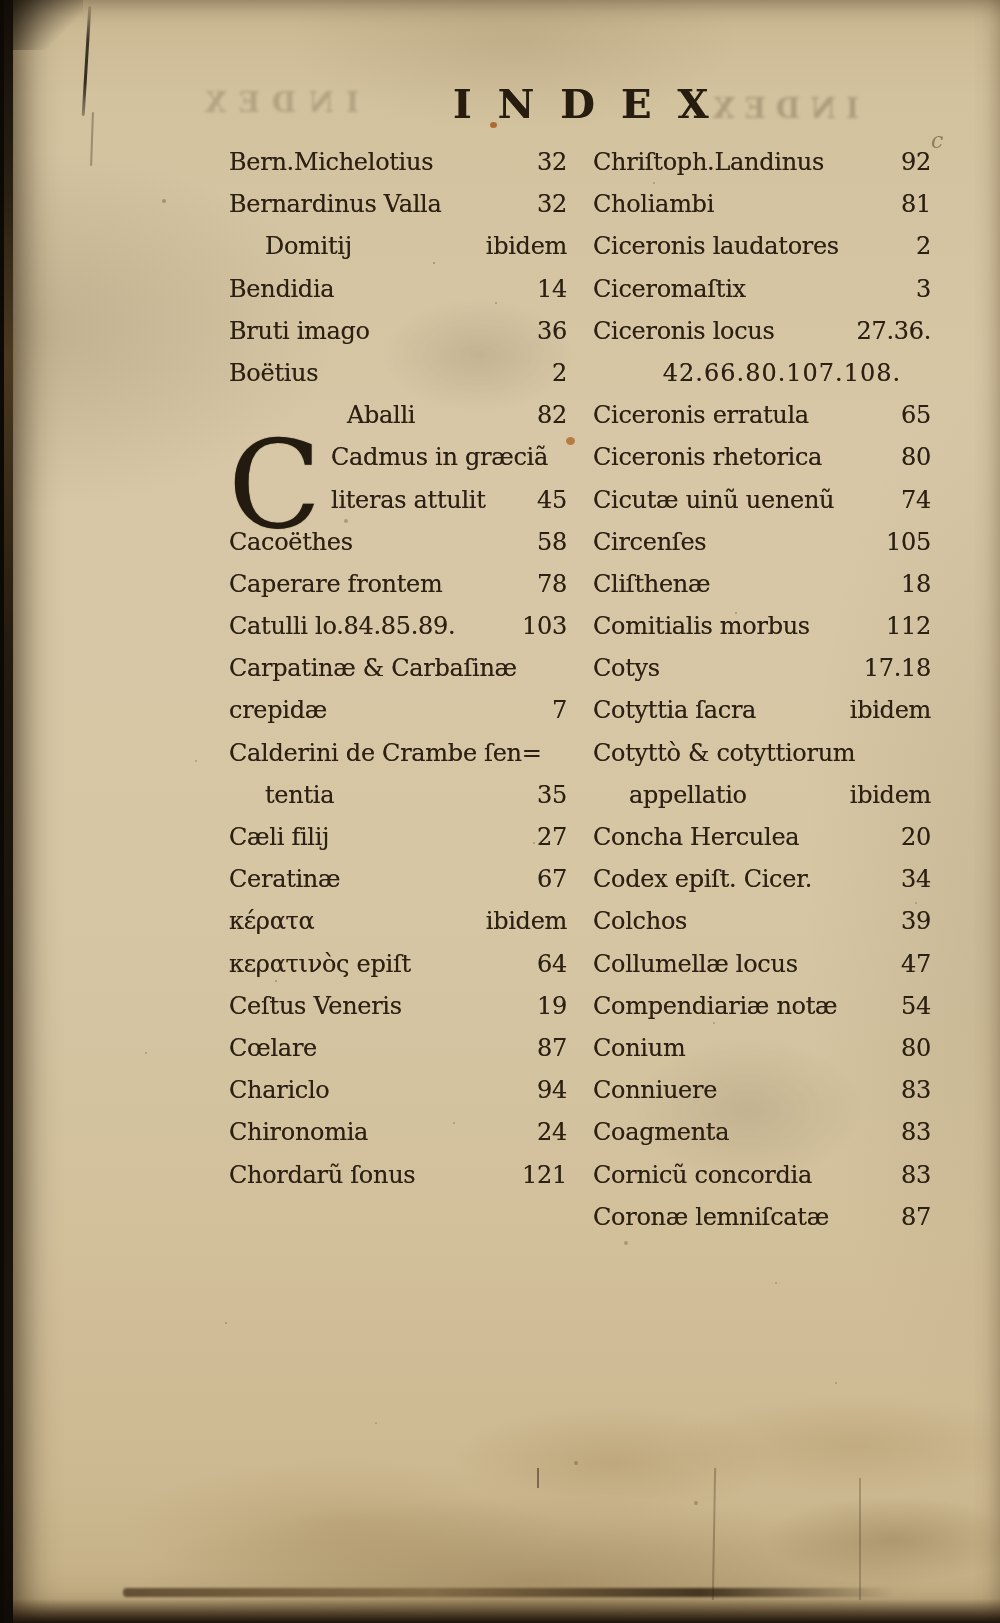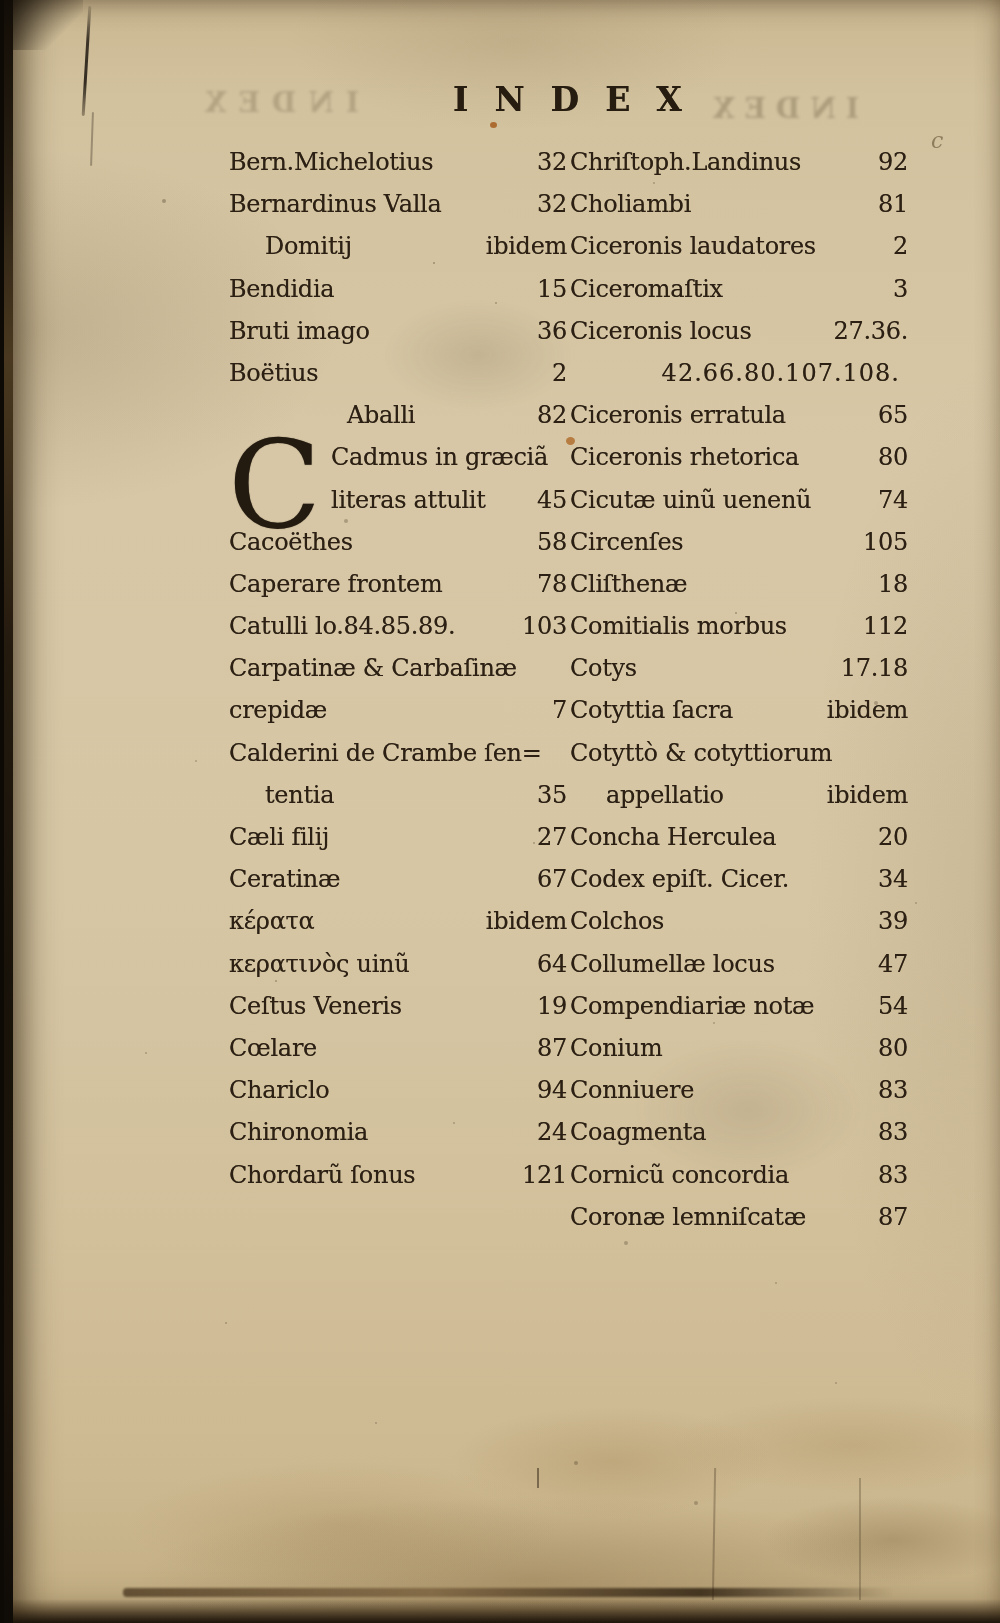--- a/index.html
+++ b/index.html
@@ -60,21 +60,21 @@
     position:absolute;left:78px;top:112px;width:2px;height:54px;border-radius:2px;
     background:rgba(50,40,28,.35);transform:rotate(2deg);filter:blur(.5px);
   }
   .rust1{position:absolute;left:477px;top:122px;width:7px;height:6px;border-radius:50%;
     background:#a65d1e;opacity:.85;filter:blur(.4px);}
   .rust2{position:absolute;left:553px;top:437px;width:9px;height:8px;border-radius:50%;
     background:#b06a28;opacity:.8;filter:blur(.5px);}
   
   .title{
     position:absolute;left:440px;top:80px;
-    font-size:33px;font-weight:bold;letter-spacing:26px;color:#261d10;
+    font-size:40px;font-weight:bold;letter-spacing:26px;color:#261d10;
     text-shadow:0 0 .6px rgba(38,29,16,.7);
   }
   .ghost{position:absolute;color:#55492f;transform:scaleX(-1);filter:blur(1.6px);
     font-weight:bold;pointer-events:none;}
   .ghost-left{left:180px;top:86px;font-size:28px;letter-spacing:12px;opacity:.25;}
   .ghost-right{left:690px;top:92px;font-size:28px;letter-spacing:10px;opacity:.30;}
   .stray-mark{position:absolute;left:918px;top:128px;font-size:22px;font-style:italic;
     color:#6a5838;opacity:.65;}
   .ghost-smudge1{position:absolute;left:370px;top:300px;width:190px;height:110px;
     background:radial-gradient(ellipse at center, rgba(85,70,48,.14), transparent 70%);filter:blur(2px);}
@@ -82,27 +82,27 @@
     background:radial-gradient(ellipse at center, rgba(85,70,48,.12), transparent 70%);filter:blur(2px);}
   
   .col{
     position:absolute;top:136px;width:338px;
     font-size:24px;color:#2b2013;
     text-shadow:0 0 .5px rgba(43,32,19,.55);
     letter-spacing:-.3px;
     margin-top:12px;
   }
   .col-left{left:216px;}
-  .col-right{left:557px;}
+  .col-right{left:580px;}
   .row{height:42.2px;display:flex;justify-content:space-between;align-items:baseline;white-space:nowrap;}
   .row .p{padding-left:8px;}
   .row.indent{padding-left:36px;text-align:right;}
   .row.dc1{padding-left:118px;}
   .row.dc{padding-left:102px;}
-  .row.cont{padding-left:48px;justify-content:flex-end;letter-spacing:1px;}
+  .row.cont{padding-left:48px;justify-content:center;letter-spacing:1px;}
   .dropcap{
     position:absolute;left:215px;top:424px;
     font-size:122px;line-height:1;font-style:normal;color:#241b10;
     text-shadow:0 0 1px rgba(36,27,16,.6);
   }
   
   .crease1{position:absolute;left:700px;top:1468px;width:2px;height:132px;background:rgba(74,58,36,.35);transform:rotate(1deg);}
   .crease2{position:absolute;left:846px;top:1478px;width:2px;height:122px;background:rgba(74,58,36,.3);}
   .mark-small{position:absolute;left:524px;top:1468px;width:2px;height:20px;background:rgba(60,46,28,.55);}
   .smear{position:absolute;left:110px;top:1588px;width:770px;height:9px;border-radius:4px;filter:blur(1px);
@@ -145,21 +145,21 @@
       <div class="row">
         <span class="t">Bernardinus Valla</span>
         <span class="p">32</span>
       </div>
       <div class="row indent">
         <span class="t">Domitij</span>
         <span class="p">ibidem</span>
       </div>
       <div class="row">
         <span class="t">Bendidia</span>
-        <span class="p">15</span>
+        <span class="p">14</span>
       </div>
       <div class="row">
         <span class="t">Bruti imago</span>
         <span class="p">36</span>
       </div>
       <div class="row">
         <span class="t">Boëtius</span>
         <span class="p">2</span>
       </div>
       <div class="row dc1">
@@ -208,21 +208,21 @@
       </div>
       <div class="row">
         <span class="t">Ceratinæ</span>
         <span class="p">67</span>
       </div>
       <div class="row">
         <span class="t">κέρατα</span>
         <span class="p">ibidem</span>
       </div>
       <div class="row">
-        <span class="t">κερατινὸς uinũ</span>
+        <span class="t">κερατινὸς epiſt</span>
         <span class="p">64</span>
       </div>
       <div class="row">
         <span class="t">Ceſtus Veneris</span>
         <span class="p">19</span>
       </div>
       <div class="row">
         <span class="t">Cœlare</span>
         <span class="p">87</span>
       </div>

